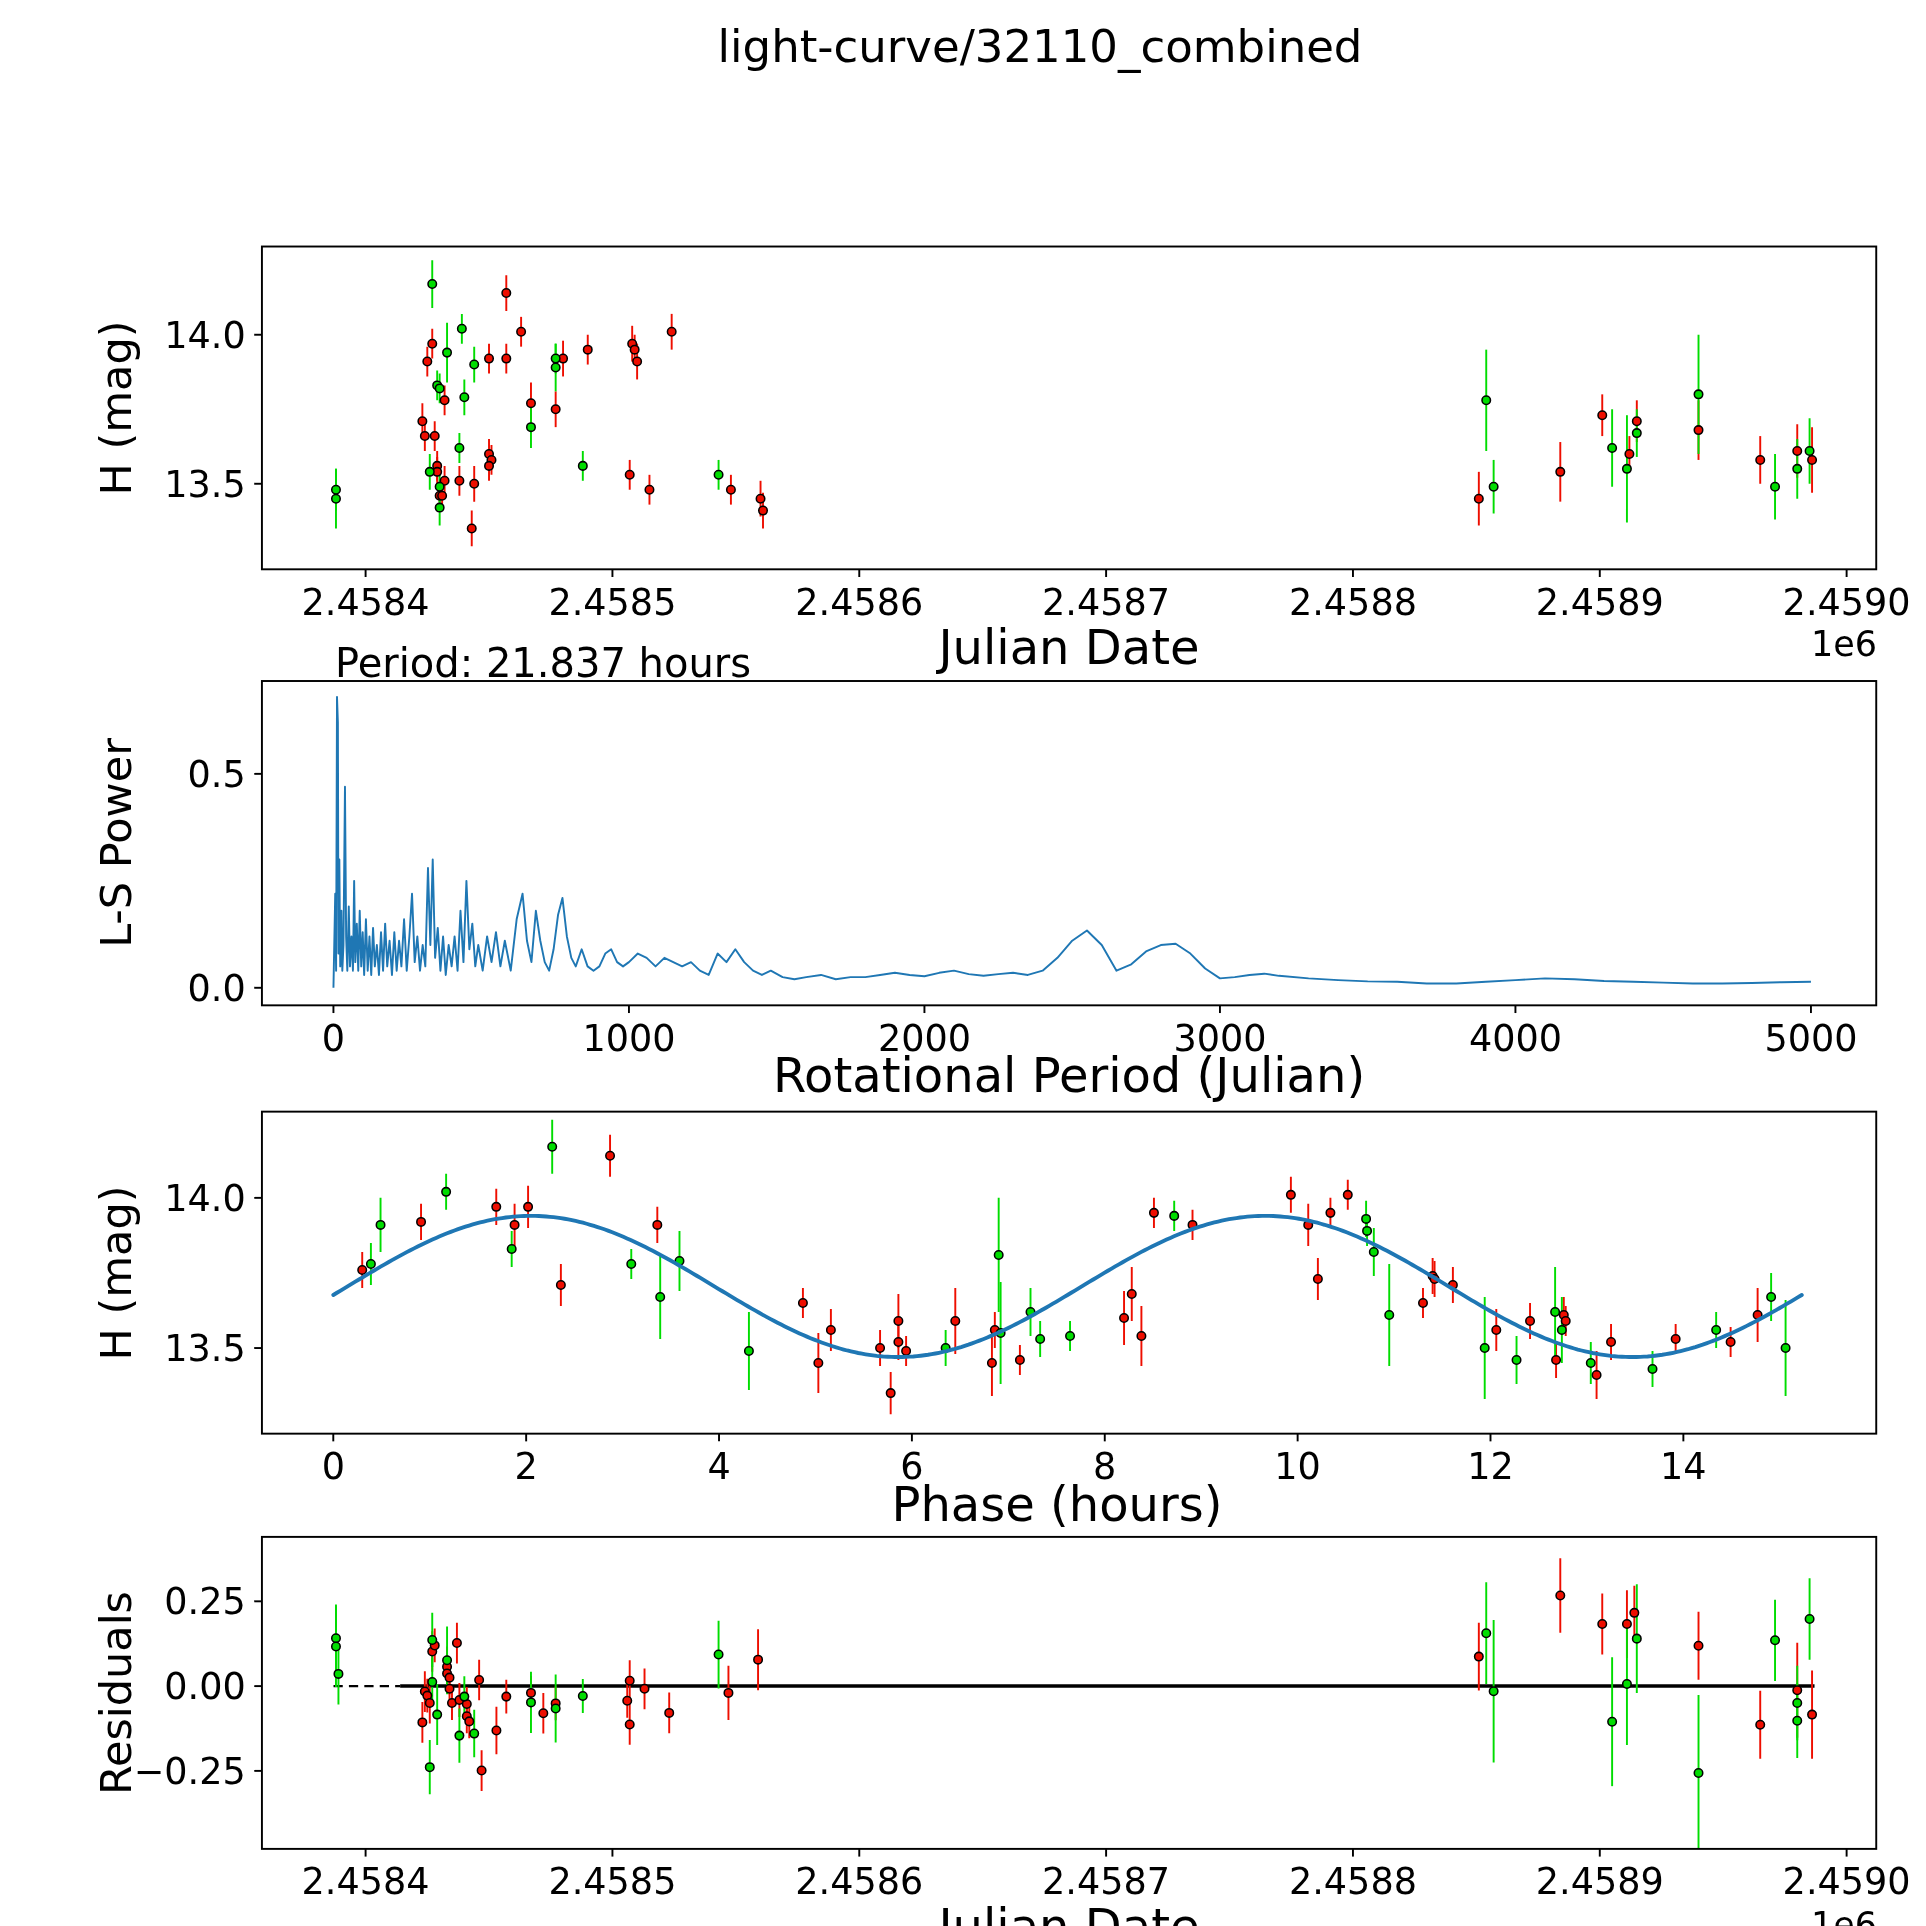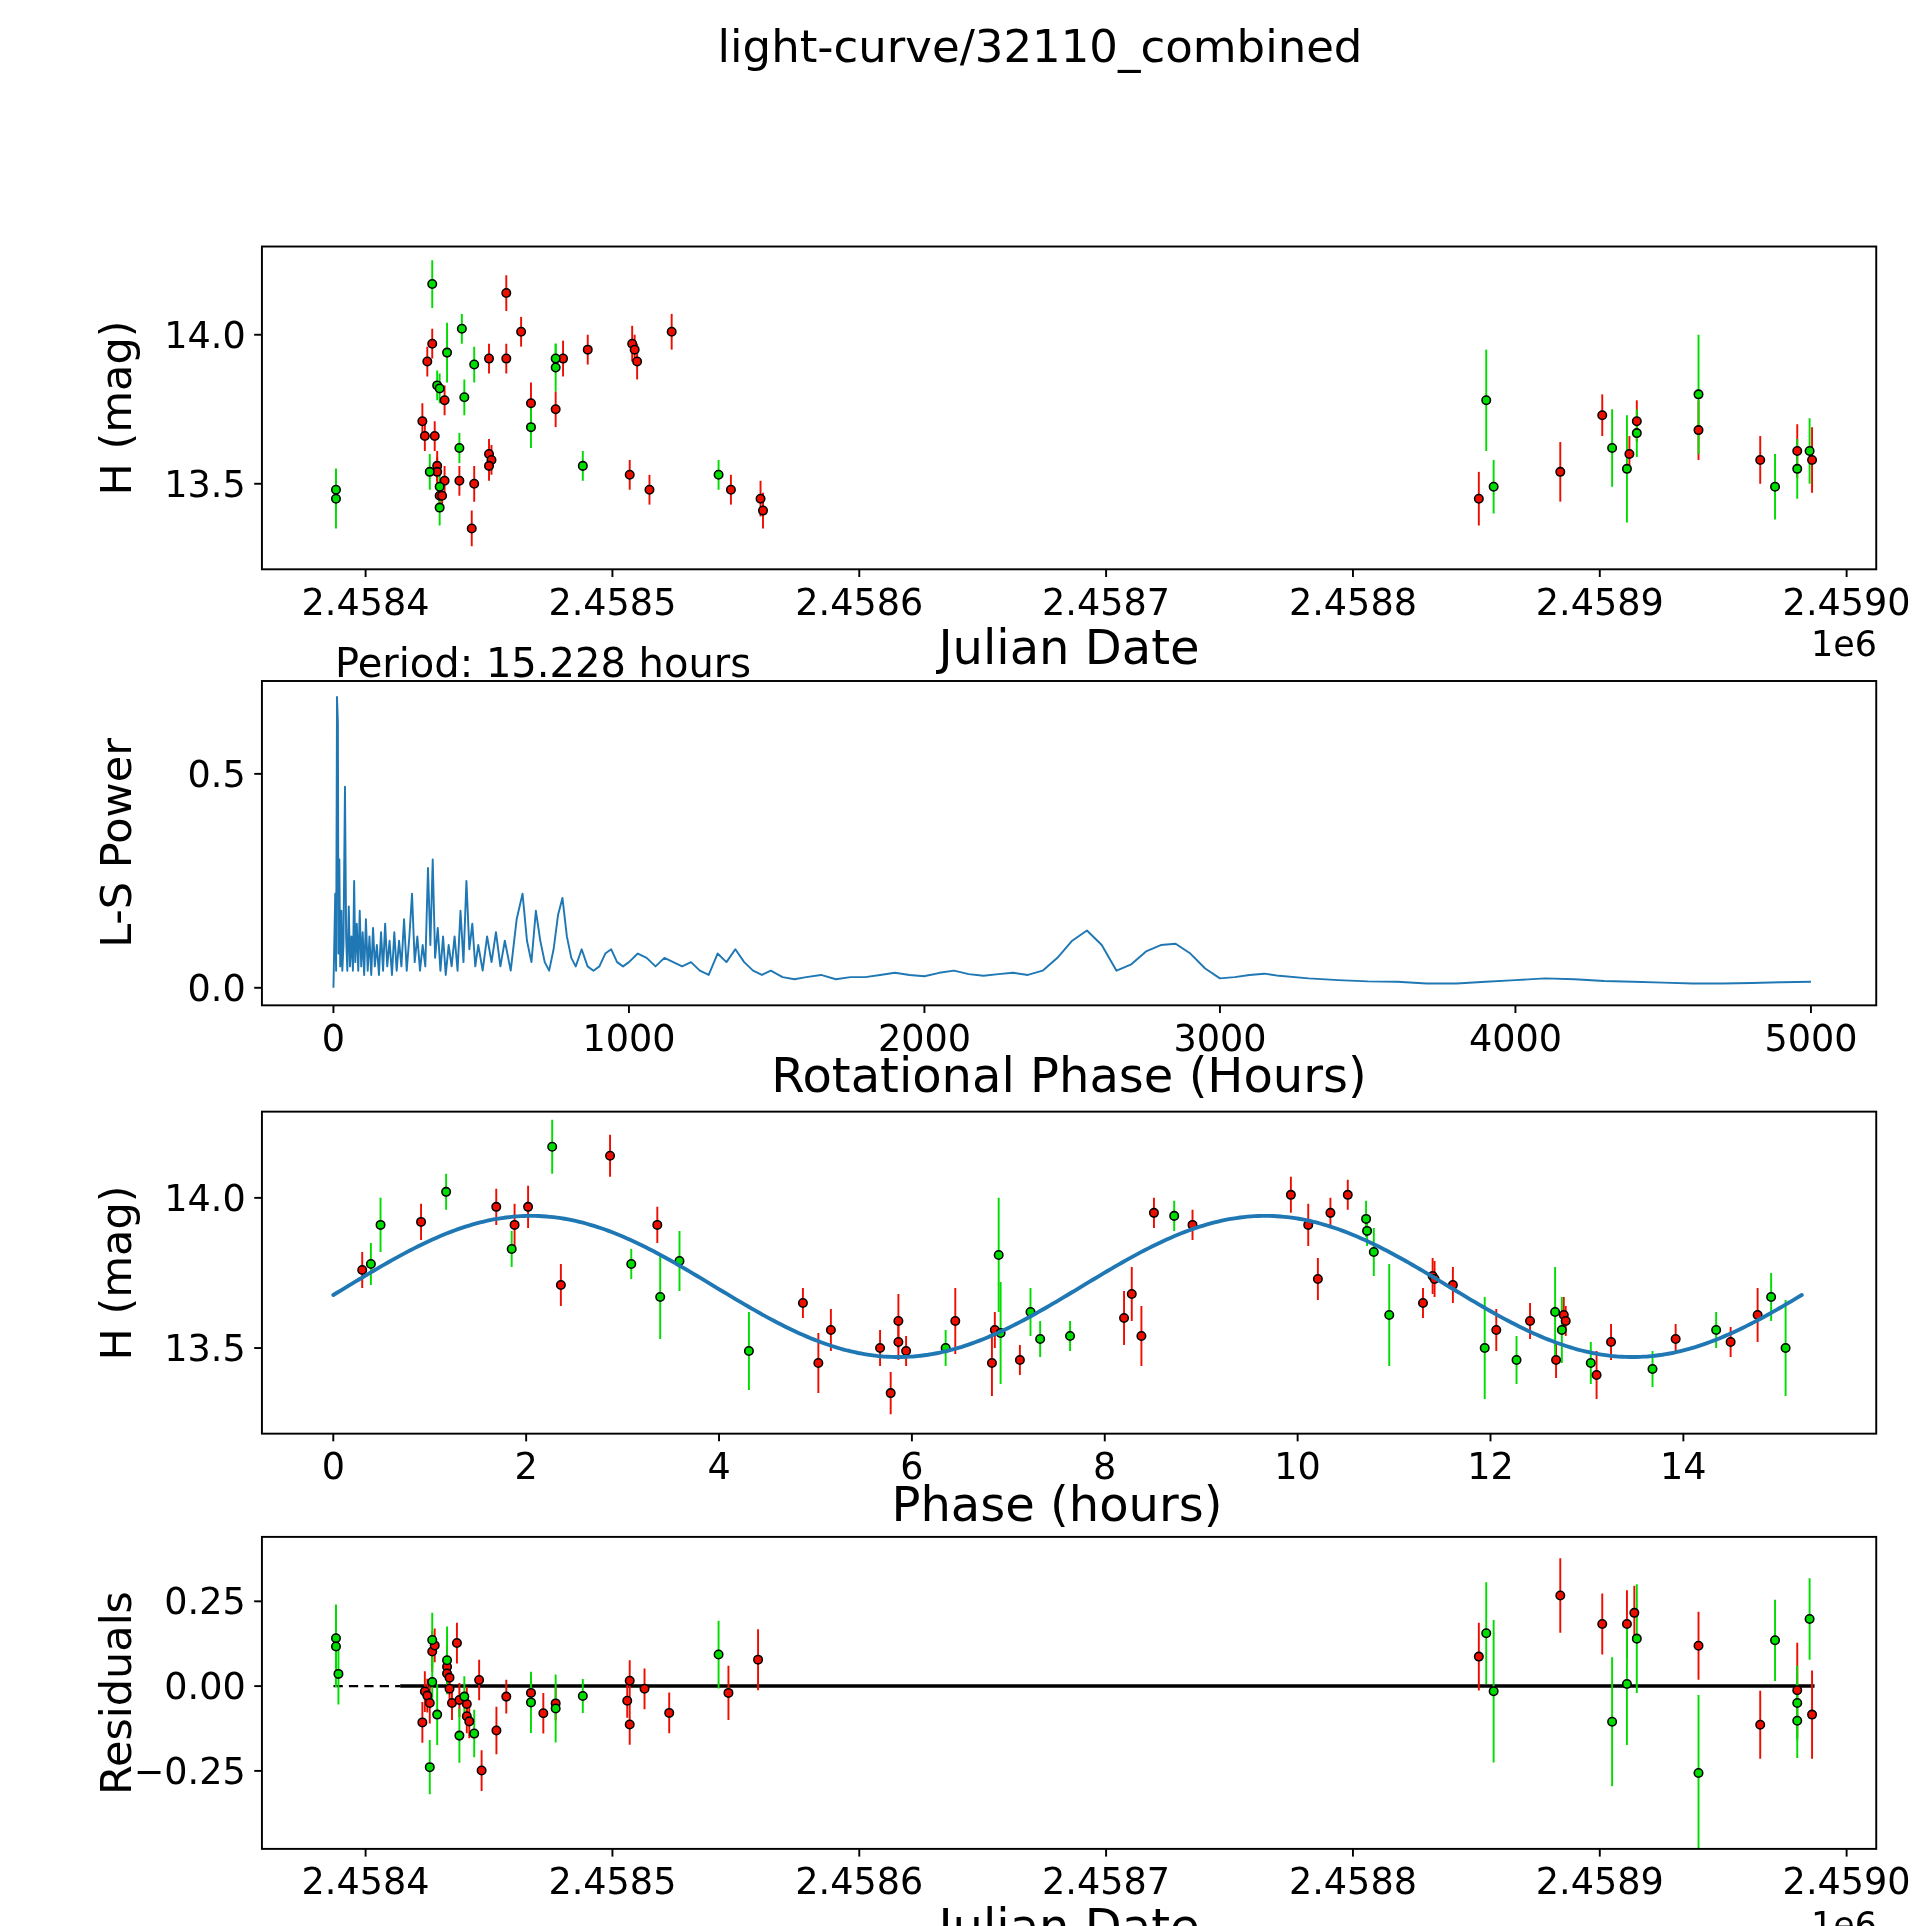--- a/index.html
+++ b/index.html
@@ -601,21 +601,21 @@
   <div class="fig-title">light-curve/32110_combined</div>
 
   <div class="rot-label" style="left:116px;top:408px;">H (mag)</div>
   <div class="rot-label" style="left:116px;top:843px;">L-S Power</div>
   <div class="rot-label" style="left:116px;top:1273px;">H (mag)</div>
   <div class="rot-label" style="left:116px;top:1693px;">Residuals</div>
 
   <div class="xlabel" style="left:262px;top:619px;width:1614px;">Julian Date</div>
   <div class="offset-label" style="left:1684px;top:624px;width:193px;">1e6</div>
 
-  <div class="panel-title" style="left:335px;top:640px;">Period: 15.228 hours</div>
-  <div class="xlabel" style="left:262px;top:1047px;width:1614px;">Rotational Phase (Hours)</div>
+  <div class="panel-title" style="left:335px;top:640px;">Period: 21.837 hours</div>
+  <div class="xlabel" style="left:262px;top:1047px;width:1614px;">Rotational Period (Julian)</div>
 
   <div class="xlabel" style="left:250px;top:1476px;width:1614px;">Phase (hours)</div>
 
   <div class="xlabel" style="left:262px;top:1898px;width:1614px;">Julian Date</div>
   <div class="offset-label" style="left:1684px;top:1905px;width:193px;">1e6</div>
 </div>
 
 
 </body></html>

